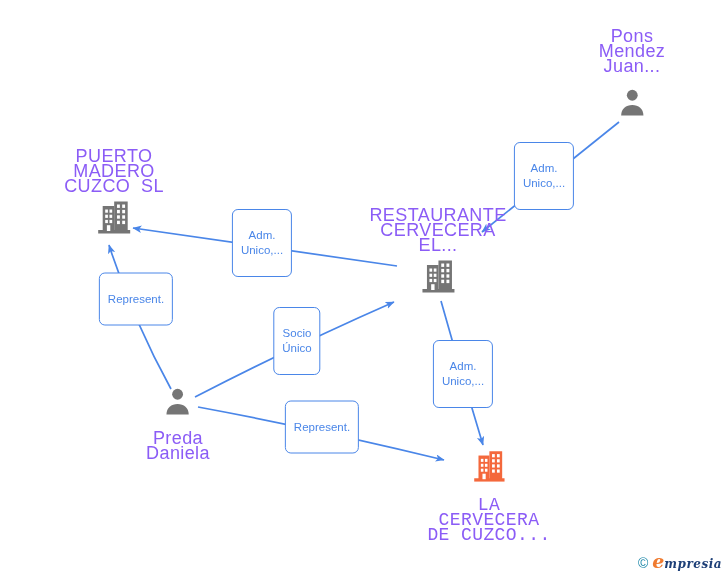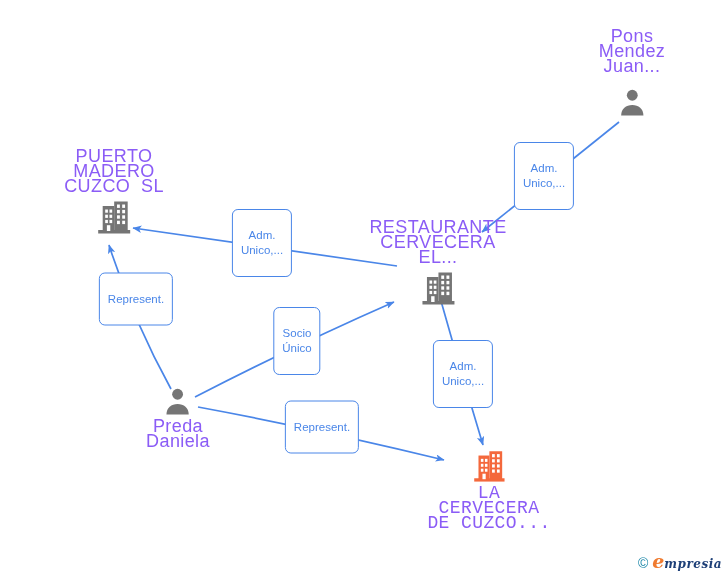--- a/index.html
+++ b/index.html
@@ -10,21 +10,21 @@
   .edges { position:absolute; left:0; top:0; width:728px; height:575px; }
 
   .node { position:absolute; transform:translateX(-50%); text-align:center; }
   .node-line {
     color:#8b5cf6; font-size:18px; line-height:15px; letter-spacing:0.4px;
     white-space:pre;
   }
   .node .icon { display:block; margin:0 auto; }
   .icon-gap-top { margin-top:13px !important; }
   .icon-gap-sm  { margin-top:3px !important; }
-  .label-below { margin-top:3px; }
+  .label-below { margin-top:15px; }
 
   .company-icon { color:#757575; }
   .company-icon.highlight { color:#f4683c; }
   .person-icon { color:#757575; }
 
   .edge-label {
     position:absolute; transform:translate(-50%,-50%);
     background:#ffffff; border:1.5px solid #4a86e8; border-radius:6px;
     color:#4a86e8; font-size:11.5px; line-height:15px;
     padding:18px 8px; text-align:center; white-space:nowrap;
@@ -96,21 +96,21 @@
         <rect x="22.8" y="12.9" width="2.9" height="3.4"></rect>
           <rect x="28" y="12.9" width="2.9" height="3.4"></rect>
         <rect x="22.8" y="18.3" width="2.9" height="3.4"></rect>
           <rect x="28" y="18.3" width="2.9" height="3.4"></rect>
         <rect x="22.8" y="23.7" width="2.9" height="3.4"></rect>
           <rect x="28" y="23.7" width="2.9" height="3.4"></rect>
       </g>
     </svg>
   </div>
 
-  <div class="node" style="left:438px; top:220px;">
+  <div class="node" style="left:438px; top:208px;">
     <div class="node-line">RESTAURANTE</div>
     <div class="node-line">CERVECERA</div>
     <div class="node-line">EL...</div>
     <svg class="icon company-icon icon-gap-sm" width="40" height="38" viewBox="0 0 40 38" fill="currentColor">
       <rect x="4" y="33" width="32" height="3.5"></rect>
       <rect x="8.5" y="9" width="11.5" height="25"></rect>
       <rect x="20" y="4.5" width="13.5" height="29.5"></rect>
       <g fill="#ffffff">
         <rect x="11" y="12.5" width="2.7" height="3.2"></rect>
           <rect x="15.3" y="12.5" width="2.7" height="3.2"></rect>

